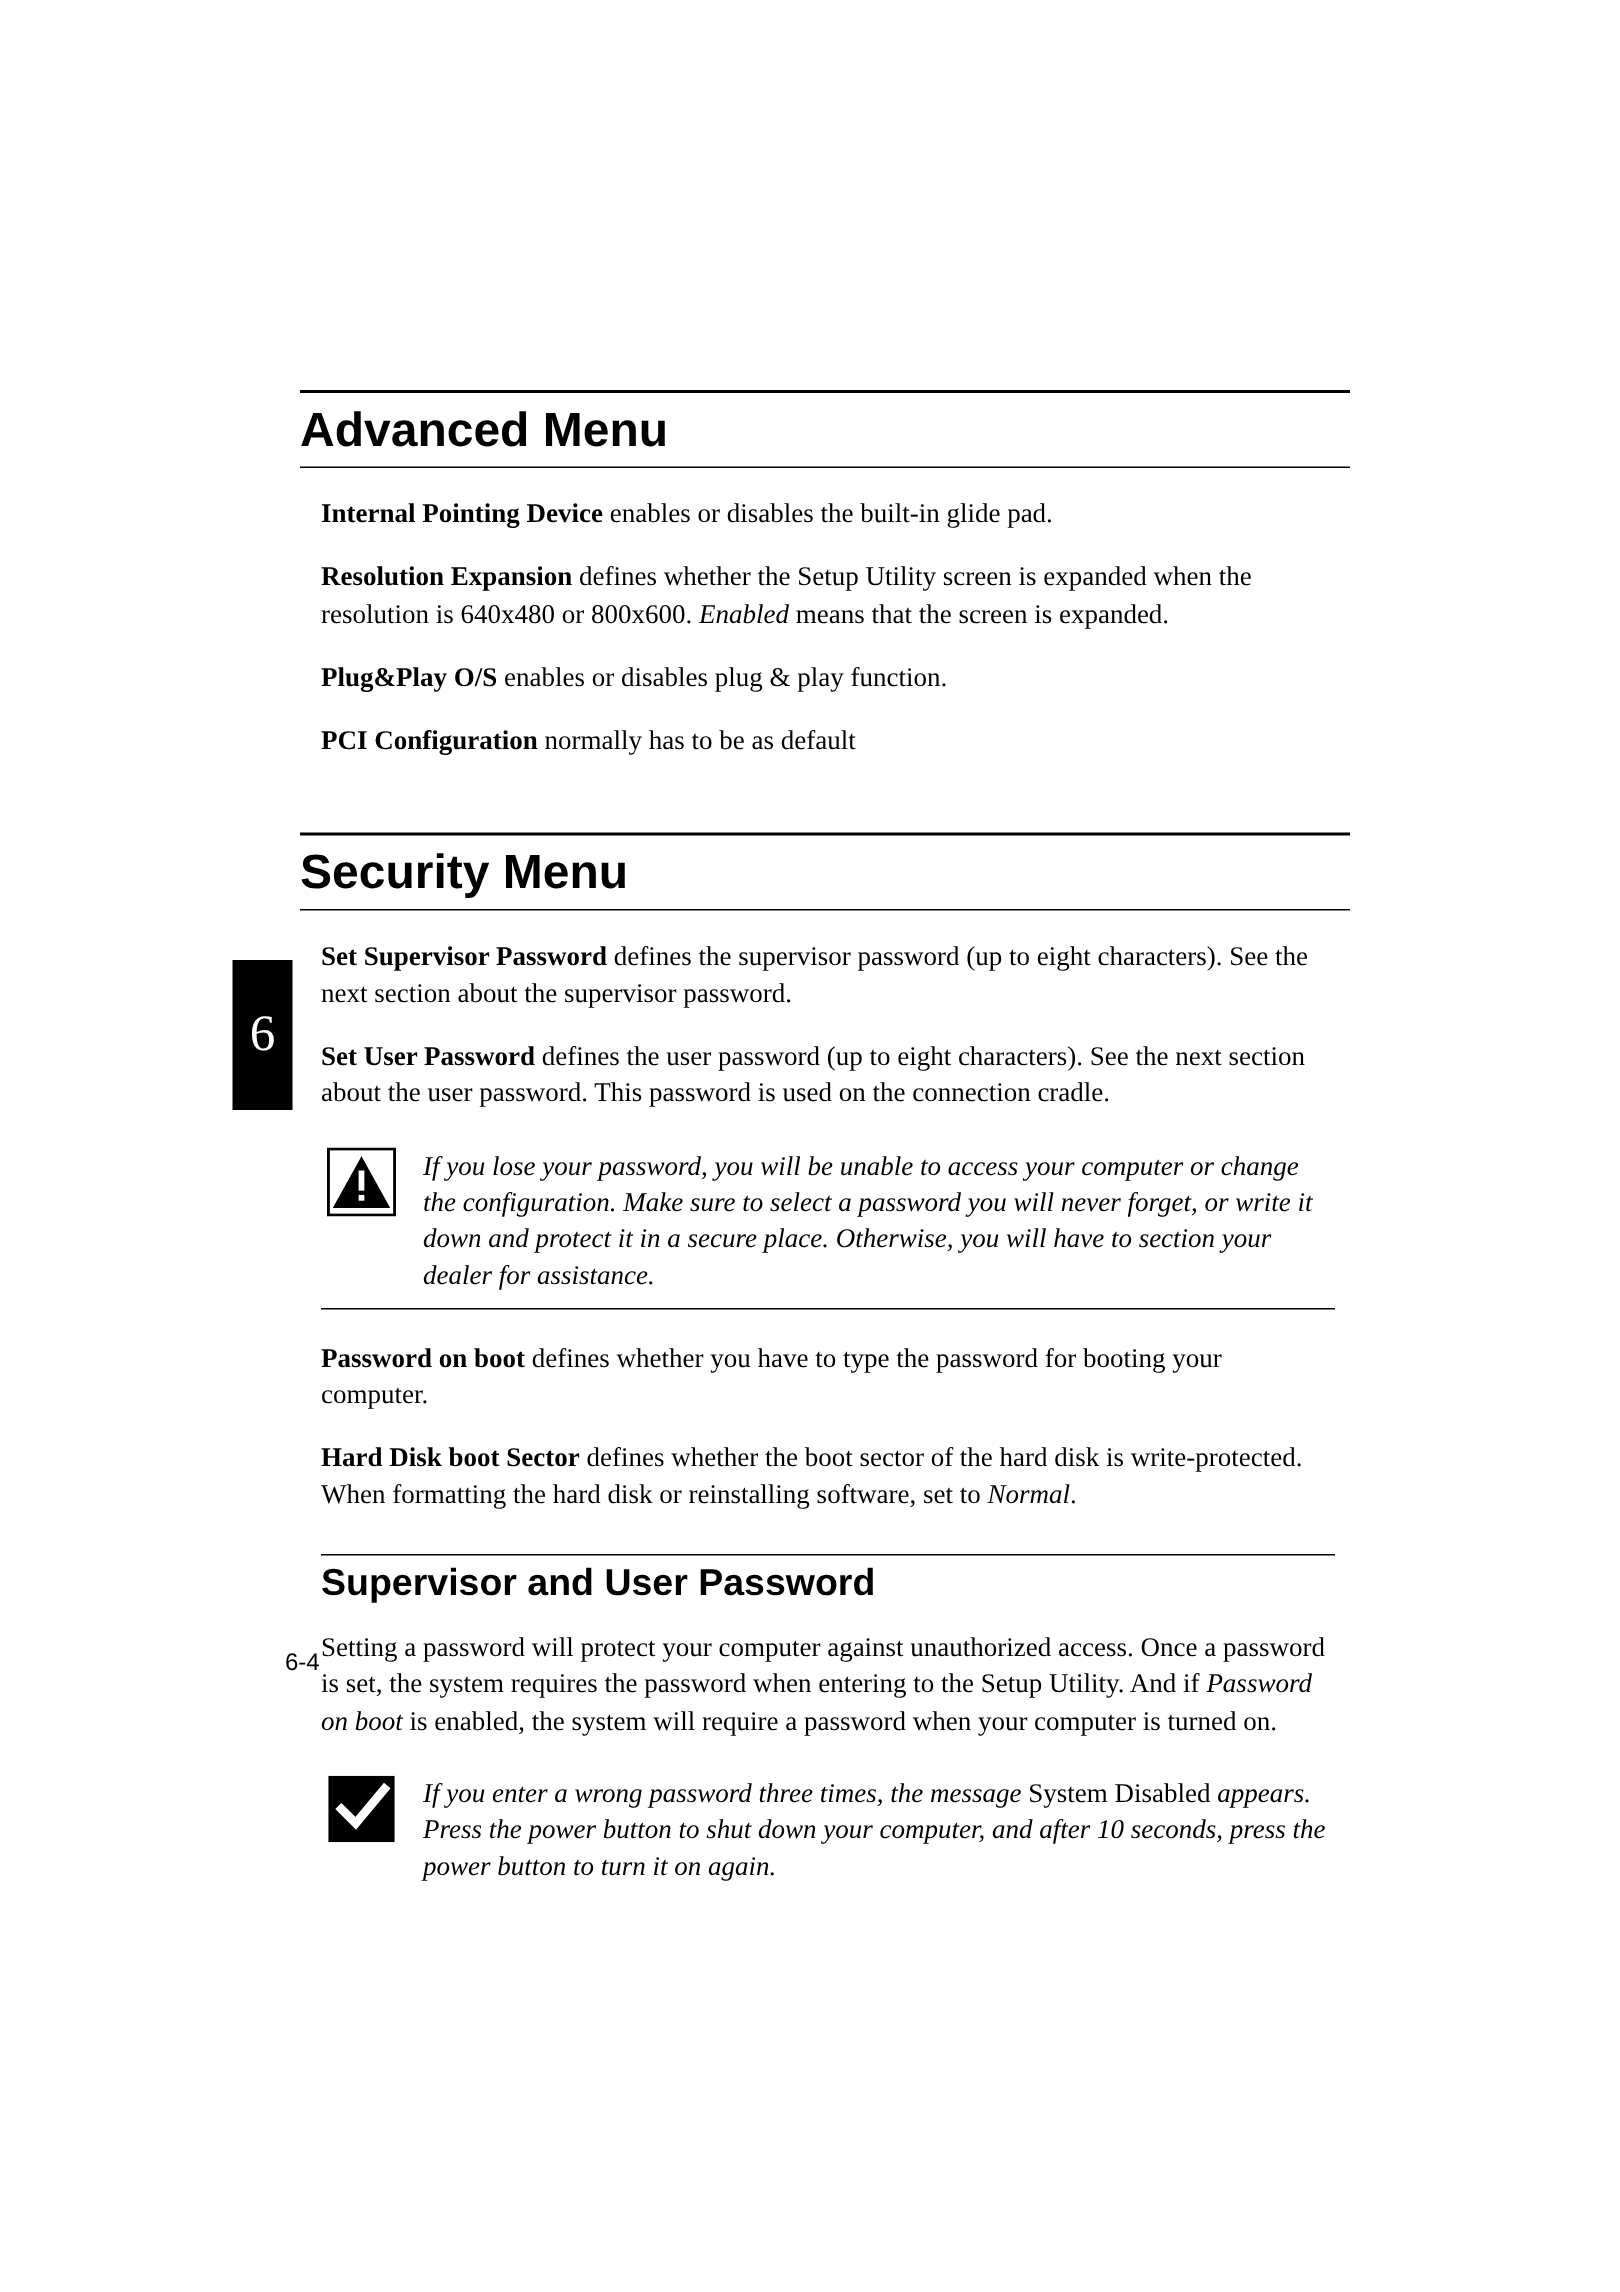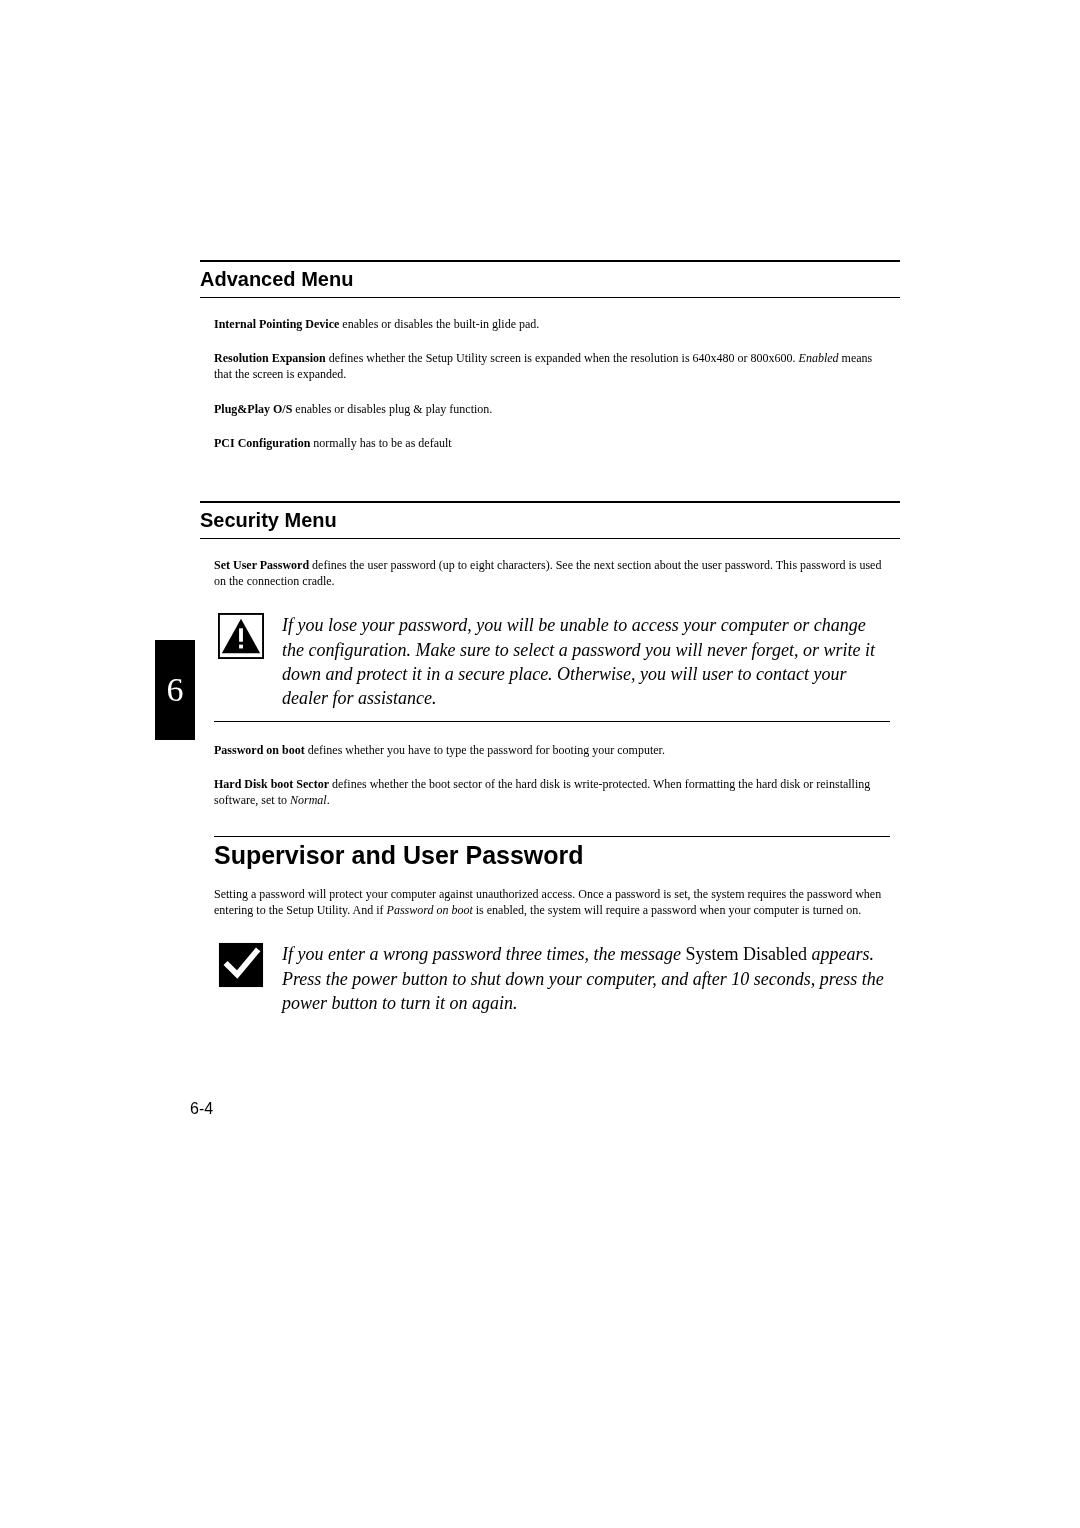--- a/index.html
+++ b/index.html
@@ -13,35 +13,35 @@
   }
   .content{
     position:absolute;
     left:200px;
     top:260px;
     width:700px;
   }
   h2.section{
     font-family:Arial,Helvetica,sans-serif;
     font-weight:bold;
-    font-size:20px;
+    font-size:32px;
     margin:0 0 6px 0;
     border-top:2.5px solid #000;
     padding-top:6px;
   }
   .section-wrap{
     border-bottom:1px solid #000;
     margin-bottom:18px;
   }
   .body-block{
     margin-left:14px;
     margin-right:10px;
   }
   p.para{
-    font-size:12px;
+    font-size:18px;
     line-height:1.35;
     margin:0 0 18px 0;
     font-family:Liberation Serif, serif;
   }
   .bold-run{font-weight:bold;}
   .italic-run{font-style:italic;}
   .subhead-wrap{
     border-top:1px solid #000;
     margin-top:28px;
     padding-top:4px;
@@ -122,33 +122,36 @@
       </p>
     </div>
 
     <div class="sec-spacer"></div>
 
     <div class="section-wrap">
       <h2 class="section">Security Menu</h2>
     </div>
     <div class="body-block">
       <p class="para">
+        <span class="bold-run">Set Supervisor Password</span><span> defines the supervisor password (up to eight characters). See the next section about the supervisor password.</span>
+      </p>
+      <p class="para">
         <span class="bold-run">Set User Password</span><span> defines the user password (up to eight characters). See the next section about the user password.  This password is used on the connection cradle.</span>
       </p>
 
       <div class="callout">
         <div class="warn-icon">
           <svg viewBox="0 0 48 48">
             <rect x="1" y="1" width="46" height="46" fill="#fff" stroke="#000" stroke-width="2"></rect>
             <polygon points="24,6 44,42 4,42" fill="#000"></polygon>
             <rect x="22" y="16" width="4" height="14" fill="#fff"></rect>
             <rect x="22" y="33" width="4" height="4" fill="#fff"></rect>
           </svg>
         </div>
-        <div class="callout-text">If you lose your password, you will be unable to access your computer or change the configuration. Make sure to select a password you will never forget, or write it down and protect it in a secure place. Otherwise, you will user to contact your dealer for assistance.</div>
+        <div class="callout-text">If you lose your password, you will be unable to access your computer or change the configuration. Make sure to select a password you will never forget, or write it down and protect it in a secure place. Otherwise, you will have to section your dealer for assistance.</div>
       </div>
 
       <p class="para">
         <span class="bold-run">Password on boot</span><span> defines whether you have to type the password for booting your computer.</span>
       </p>
       <p class="para">
         <span class="bold-run">Hard Disk boot Sector</span><span> defines whether the boot sector of the hard disk is write-protected. When formatting the hard disk or reinstalling software, set to </span><span class="italic-run">Normal</span><span>.</span>
       </p>
 
       <div class="subhead-wrap">

